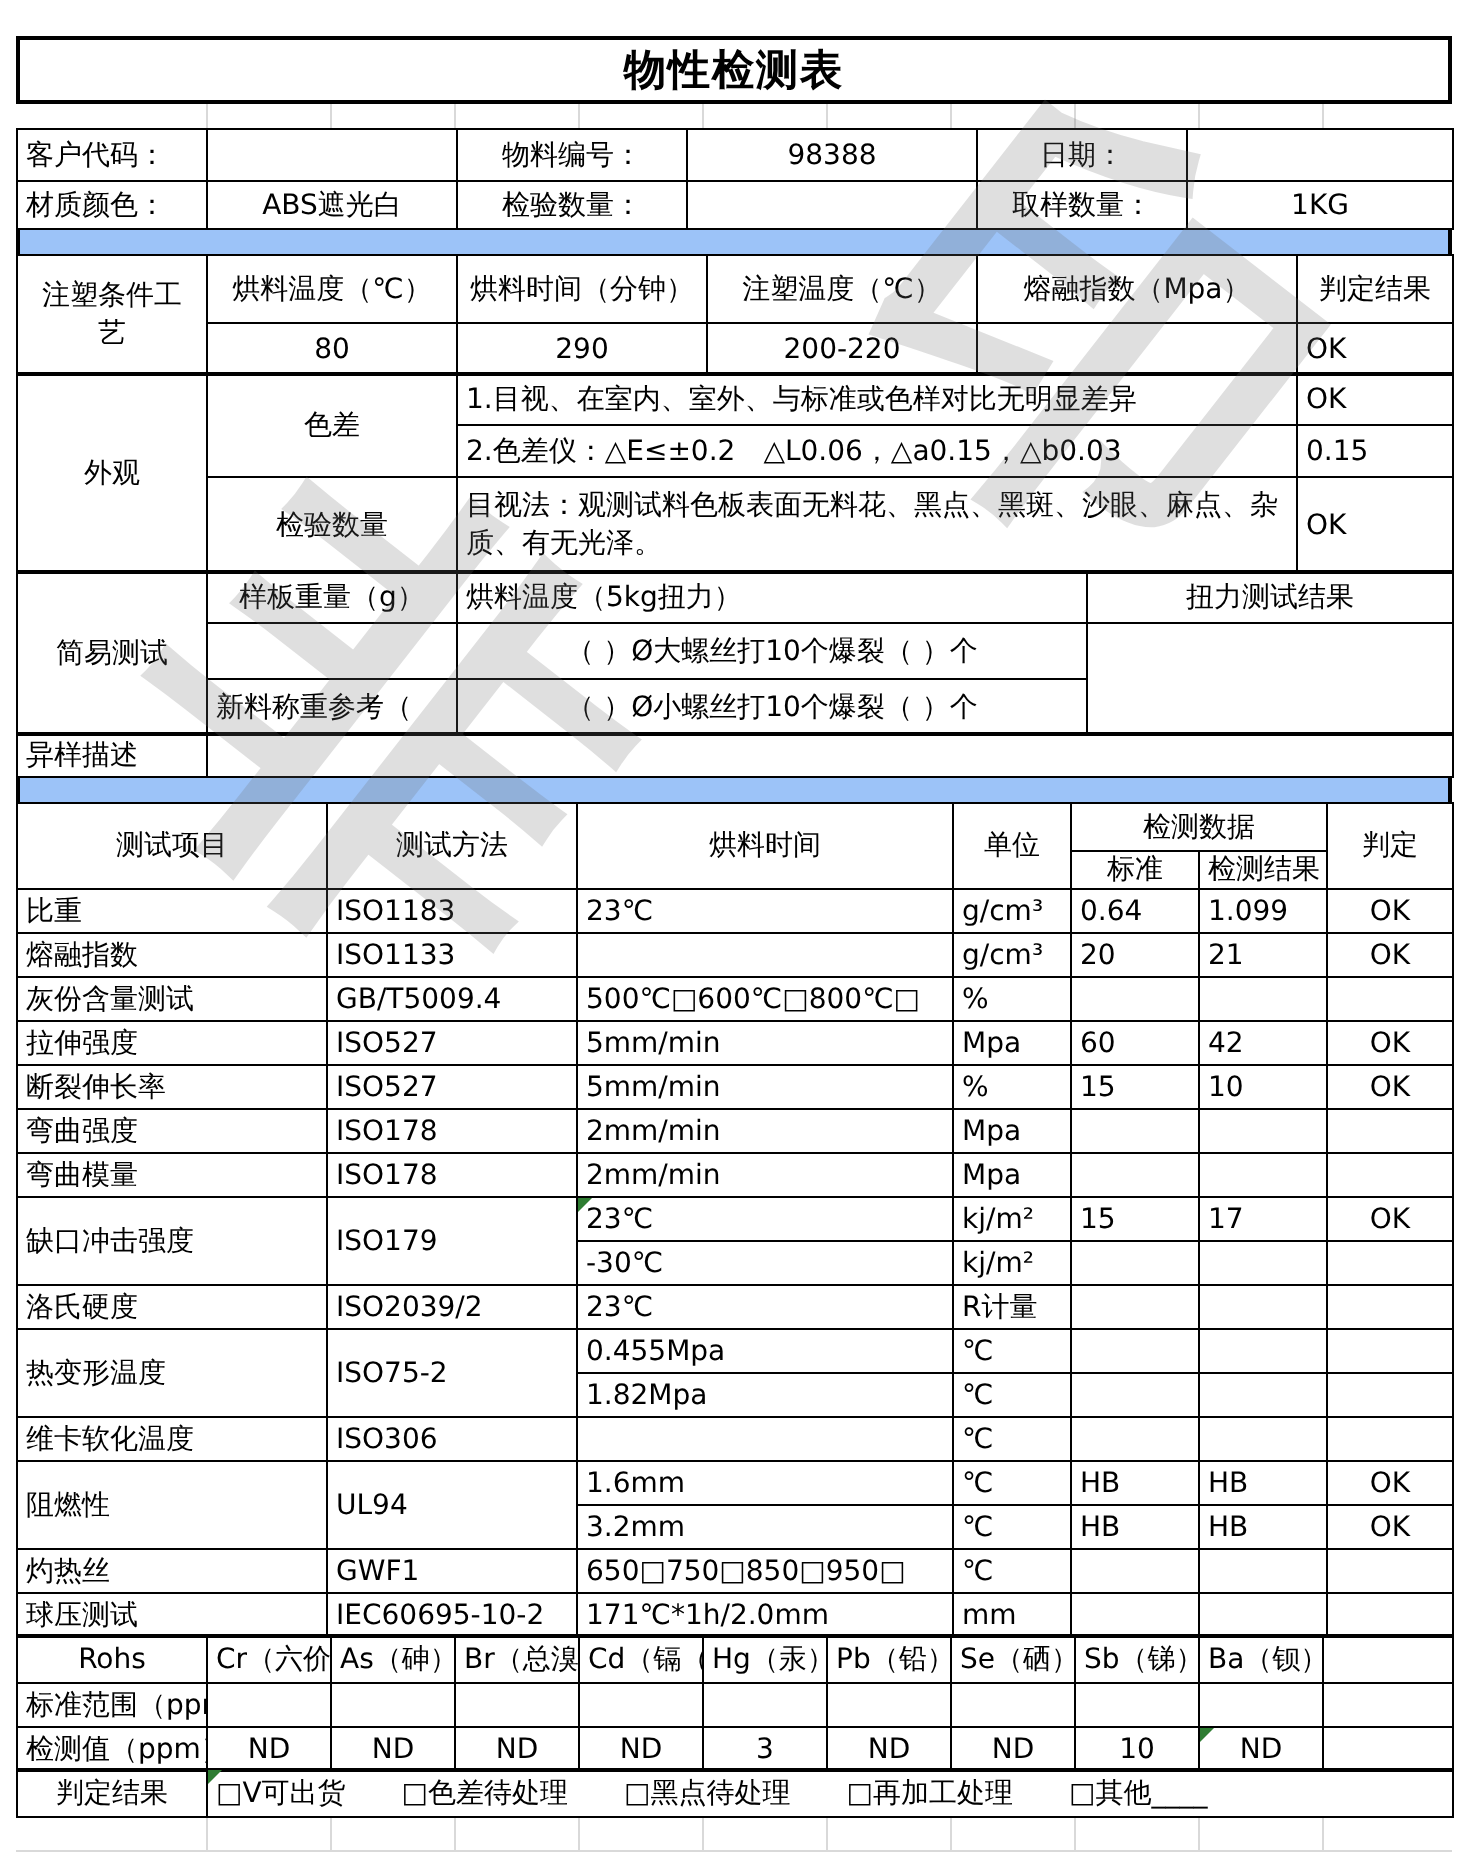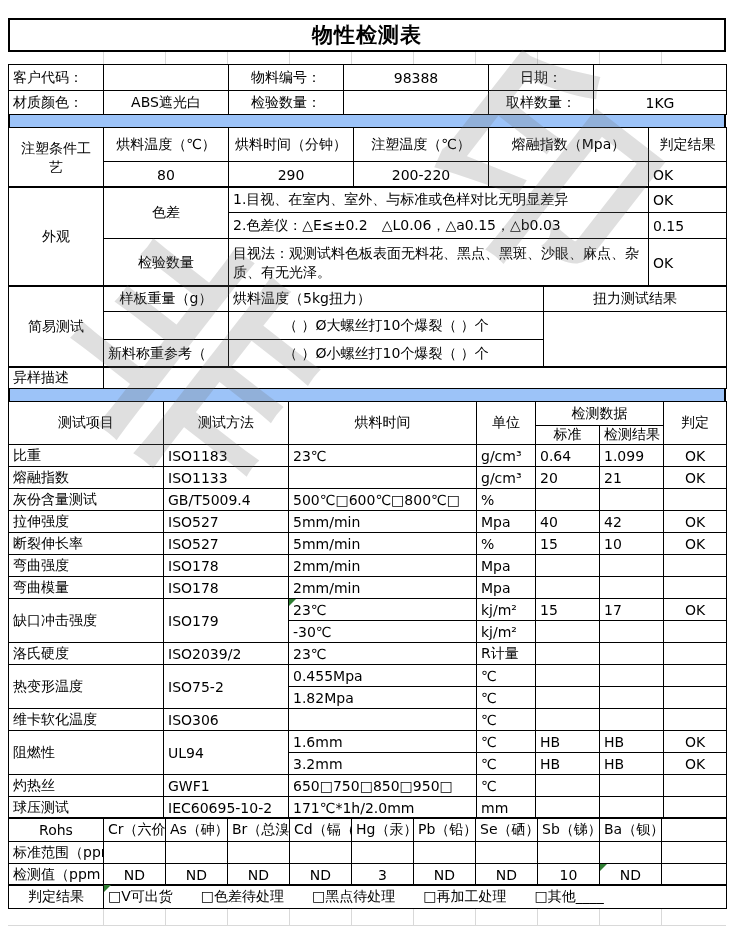--- a/index.html
+++ b/index.html
@@ -229,21 +229,21 @@
             <td class="l f13">%</td>
             <td class="r"></td>
             <td class="r"></td>
             <td class="c"></td>
           </tr>
       <tr class="rh22">
             <td class="l">拉伸强度</td>
             <td class="l">ISO527</td>
             <td class="l">5mm/min</td>
             <td class="l f13">Mpa</td>
-            <td class="r">40</td>
+            <td class="r">60</td>
             <td class="r">42</td>
             <td class="c">OK</td>
           </tr>
       <tr class="rh22">
             <td class="l">断裂伸长率</td>
             <td class="l">ISO527</td>
             <td class="l">5mm/min</td>
             <td class="l f13">%</td>
             <td class="r">15</td>
             <td class="r">10</td>

